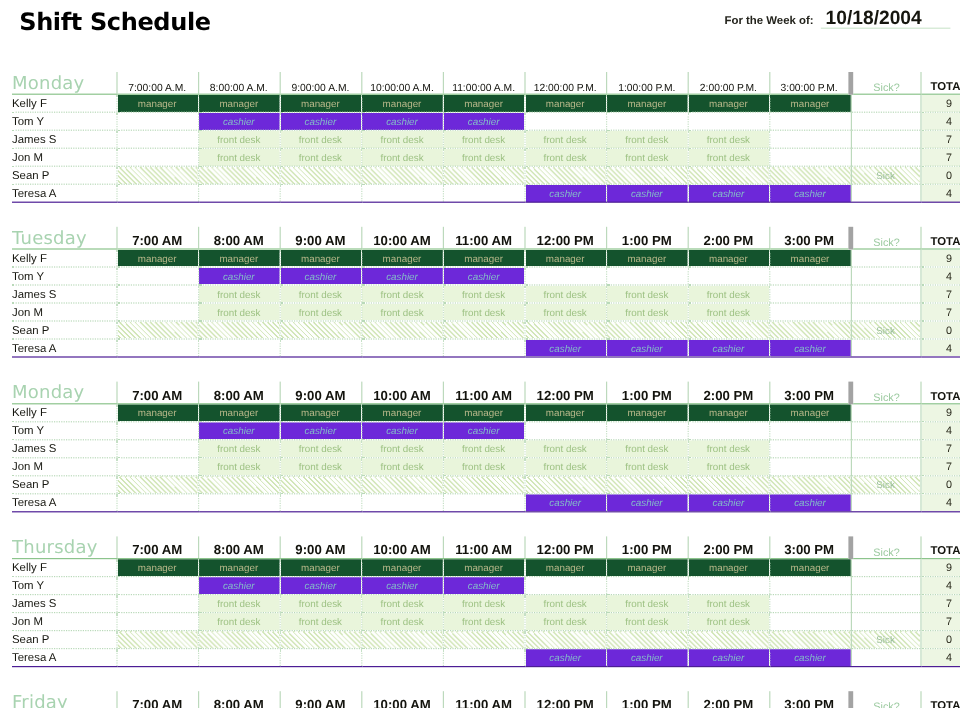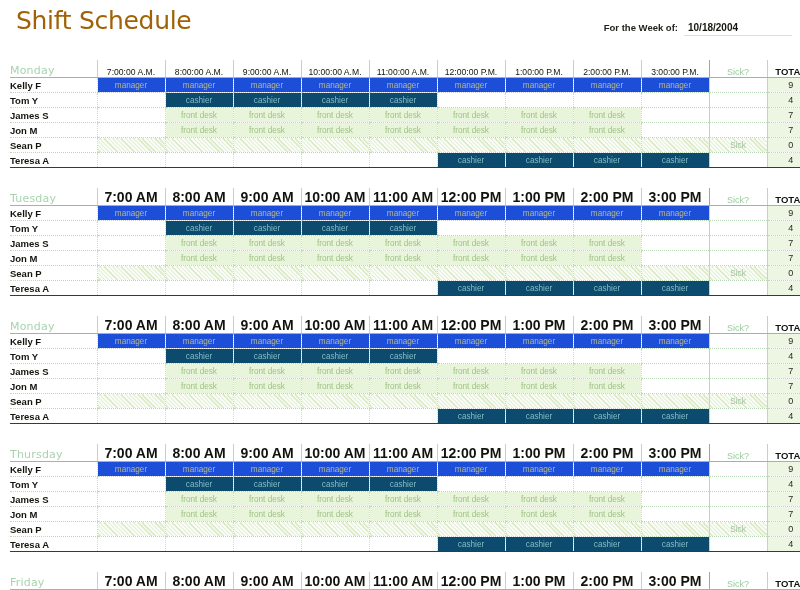--- a/index.html
+++ b/index.html
@@ -19,50 +19,50 @@
   
   .page-header {
     position: relative;
     height: 60px;
     padding: 0;
   }
   .doc-title {
     position: absolute;
     left: 16px;
     top: 6px;
-    font-size: 25px;
-    font-weight: normal;
+    font-size: 20px;
+    font-weight: bold;
     letter-spacing: -0.3px;
-    color: #a16207;
+    color: #000000;
     font-family: "DejaVu Sans", sans-serif;
   }
   .header-meta {
     position: absolute;
     right: 8px;
-    top: 20px;
+    top: 8px;
     width: 240px;
   }
   .meta-row {
     display: flex;
     justify-content: flex-end;
     align-items: baseline;
     height: 17px;
     margin-bottom: 3px;
   }
   .meta-label {
     font-size: 9.5px;
     font-weight: bold;
     color: #23231c;
     text-align: right;
     padding-right: 6px;
     white-space: nowrap;
   }
   .meta-value {
     width: 108px;
-    font-size: 10px;
+    font-size: 16px;
     font-weight: bold;
     color: #16160f;
     border-bottom: 1px solid #cfe6cf;
     padding-left: 4px;
     box-sizing: border-box;
     height: 16px;
     line-height: 16px;
   }
   .meta-value.empty {
     font-size: 11px;
@@ -87,44 +87,44 @@
   table.sched col.c-total  { width: 47px; }
 
   
   tr.hdr-row td, tr.hdr-row th {
     height: 17px;
     vertical-align: bottom;
     border-bottom: 1px solid #8cc48c;
     padding: 0;
   }
   .day-name {
-    font-size: 11px;
+    font-size: 15px;
     color: #a8d3b0;
     font-weight: normal;
     text-align: left;
     padding-left: 2px;
     letter-spacing: 0.2px;
     font-family: "DejaVu Sans", sans-serif;
     white-space: nowrap;
     overflow: hidden;
   }
   .hour-head {
     text-align: center;
     font-size: 9px;
     color: #13130d;
     border-left: 1px solid #bcd9bc;
     padding-bottom: 1px;
   }
-  .hour-head.bold { font-weight: bold; font-size: 14px; }
+  .hour-head.bold { font-weight: bold; font-size: 11px; }
   .hour-head.longfmt { font-weight: normal; font-size: 8.6px; margin-left: 37px; }
   .sick-head {
     text-align: center;
     font-size: 9px;
     color: #9ccaa0;
-    border-left: 1px solid #a3a3a3;
+    border-left: 4px solid #a3a3a3;
     padding-bottom: 1px;
     margin-top: 12px;
   }
   .total-head {
     text-align: center;
     font-size: 9.5px;
     font-weight: bold;
     color: #13130d;
     border-left: 1px solid #bcd9bc;
     padding-bottom: 1px;
@@ -134,42 +134,43 @@
   tr.emp-row td {
     height: 14px;
     padding: 0;
     border-bottom: 1px dotted #b9d9b9;
   }
   tr.emp-row:last-child td {
     border-bottom: 1px solid #4c1d95;
   }
   td.emp-name {
     font-size: 9.5px;
-    font-weight: bold;
+    font-weight: normal;
     color: #15150e;
     padding-left: 2px;
     white-space: nowrap;
     background: #ffffff;
   }
   td.cell {
     text-align: center;
     font-size: 8.2px;
     color: #8fbf8f;
     border-left: 1px dotted #c6e0c6;
     background: #ffffff;
     white-space: nowrap;
     overflow: hidden;
   }
   td.cell.role-manager {
-    background: #1d4ed8;
+    background: #14532d;
     color: #b8b88a;
   }
   td.cell.role-cashier {
-    background: #0c4a6e;
+    background: #6d28d9;
     color: #84bdc7;
+    font-style: italic;
   }
   td.cell.role-frontdesk {
     background: #e9f5db;
     color: #9ec284;
     margin-top: 44px;
   }
   td.cell.sick-cell {
     background-color: #f0f7e4;
     background-image: repeating-linear-gradient(
       45deg,

